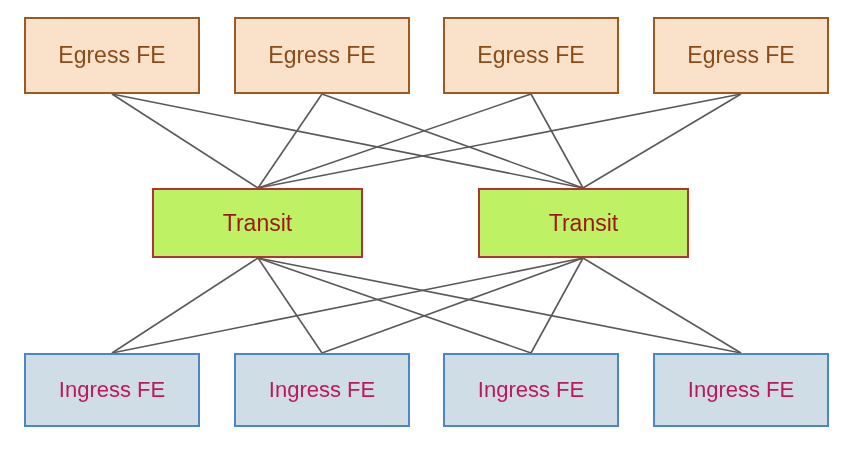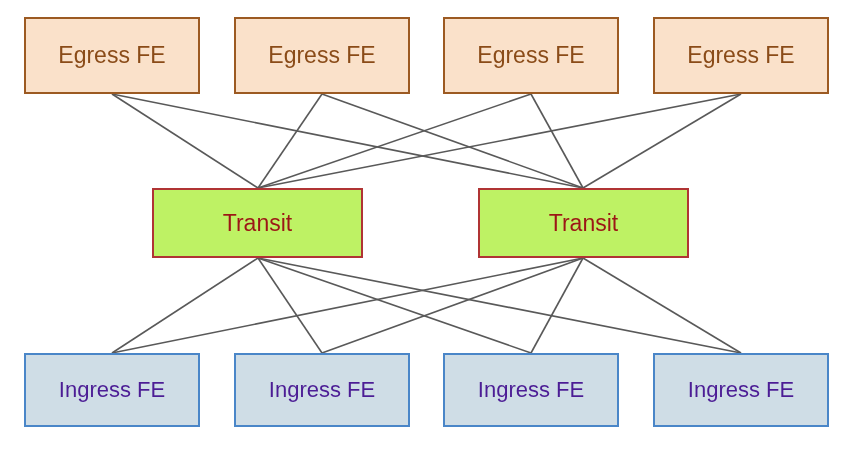--- a/index.html
+++ b/index.html
@@ -54,21 +54,21 @@
   }
   .node-transit .node-label {
     color: #9c1616;
     font-size: 23px;
   }
   .node-ingress {
     background: #cfdde6;
     border-color: #4a86c8;
   }
   .node-ingress .node-label {
-    color: #4c1d95;
+    color: #be185d;
     font-size: 22px;
   }
 </style>
 </head>
 <body>
 
 <div id="diagram-canvas">
 
   <svg id="edge-layer" viewBox="0 0 858 454" width="858" height="454" xmlns="http://www.w3.org/2000/svg">
       <line x1="112" y1="94" x2="258" y2="188" stroke="#595959" stroke-width="1.6" stroke-linecap="butt"></line>

